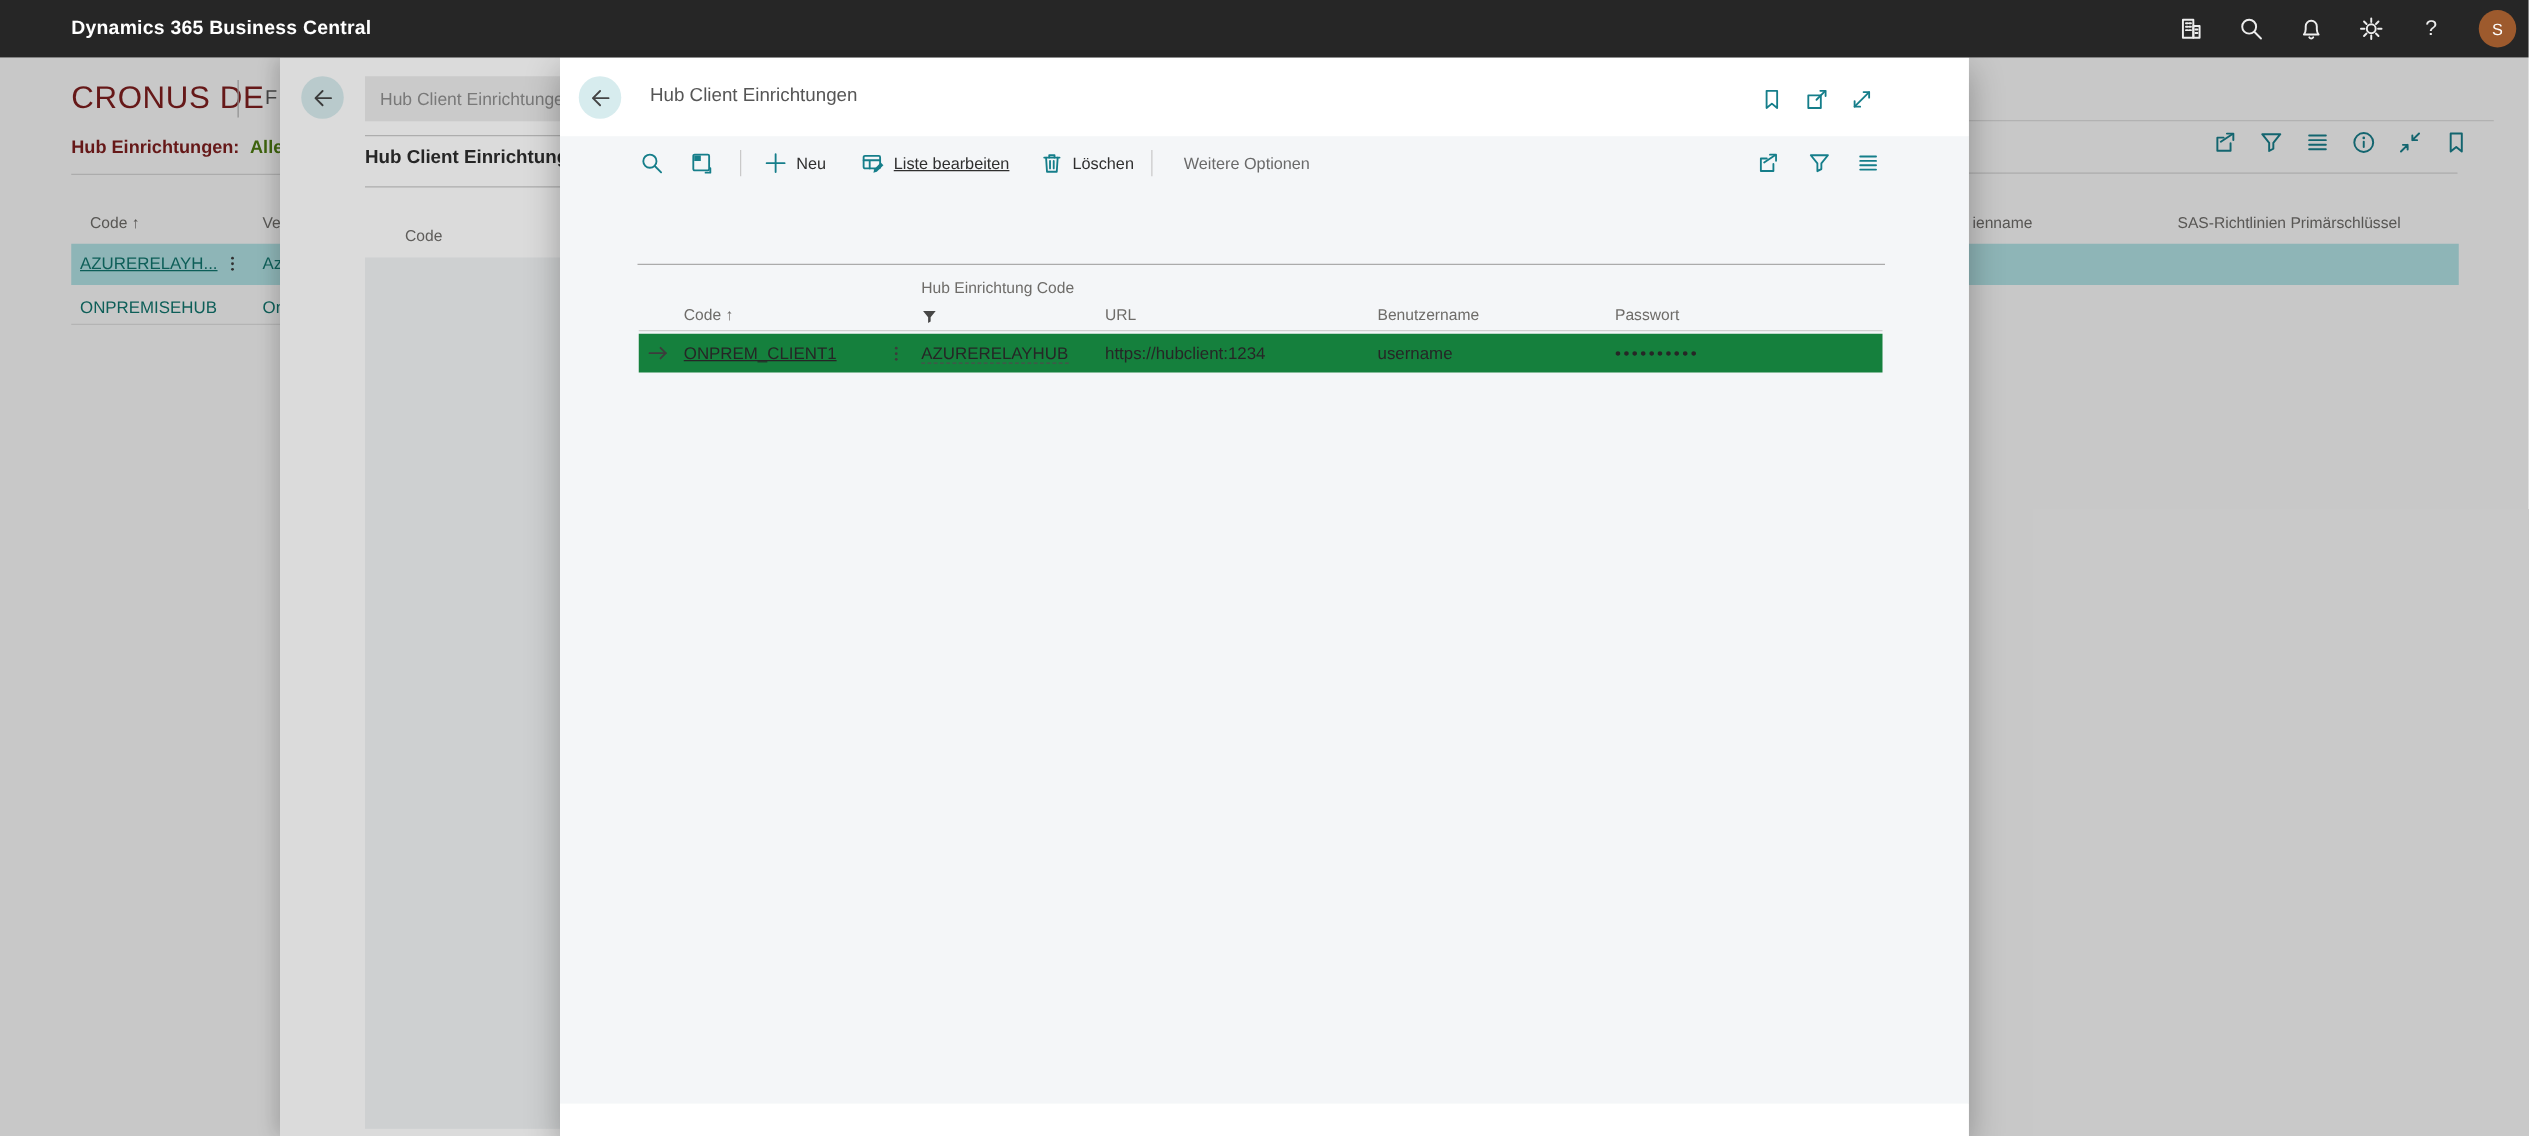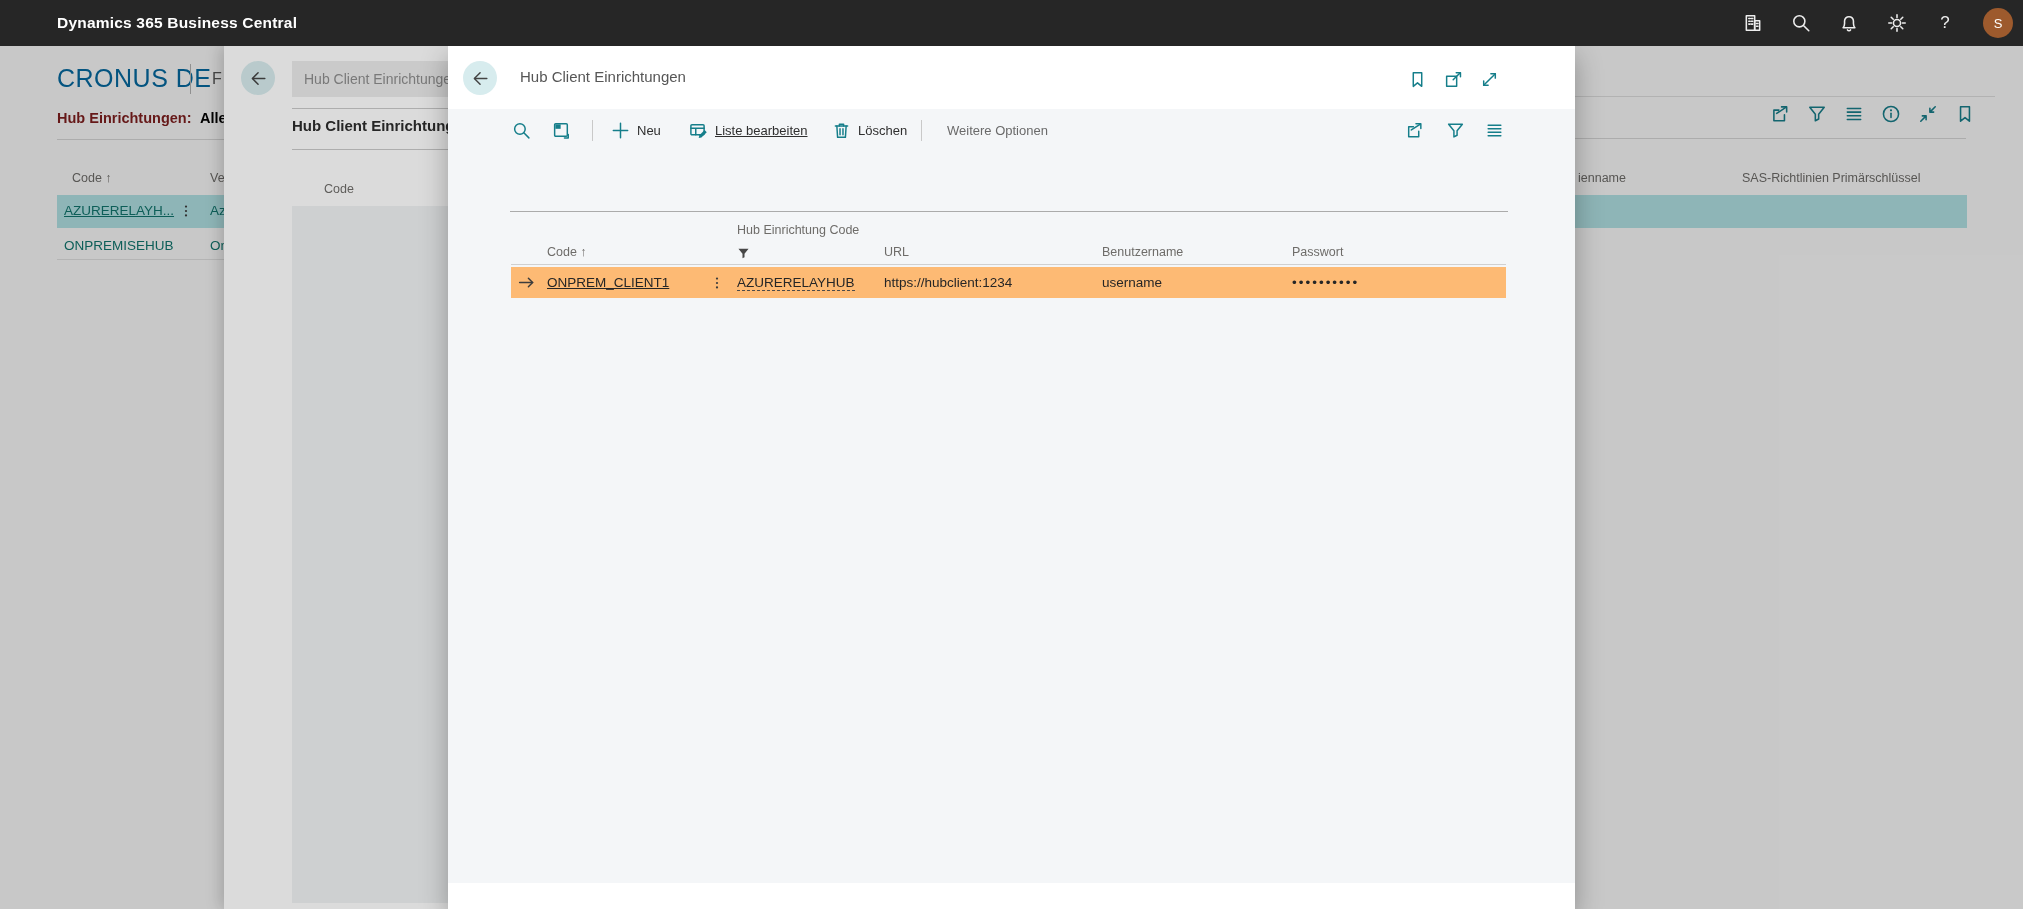--- a/index.html
+++ b/index.html
@@ -19,25 +19,25 @@
     display:flex; align-items:center; z-index:10; color:#f2f2f2; }
   .tb-title { margin-left:57px; font-size:15.5px; font-weight:700; color:#fff; letter-spacing:.2px; }
   .tb-right { position:absolute; right:10px; top:0; height:46px; display:flex; align-items:center; gap:28px; }
   .tb-ic { width:20px; height:20px; color:#ededed; cursor:pointer; }
   .tb-help { width:20px; font-size:17px; text-align:center; color:#ededed; font-weight:400; }
   .avatar { width:30px; height:30px; border-radius:50%; background:#9d5a2d; color:#fff;
     display:flex; align-items:center; justify-content:center; font-size:13px; }
 
   
   .bgpage { position:absolute; left:0; top:46px; width:2023px; height:863px; background:#fcfcfc; z-index:1; }
-  .company { left:57px; top:18px; font-size:25px; color:#0369a1; letter-spacing:.5px; }
+  .company { left:57px; top:18px; font-size:25px; color:#7f1d1d; letter-spacing:.5px; }
   .nav-sep { left:190px; top:18px; width:1px; height:30px; background:#b5b5b5; }
   .nav-part { left:212px; top:24px; font-size:16px; color:#555; }
   .caption { left:57px; top:64px; font-size:14.5px; font-weight:700; color:#7f1d1d; }
-  .cap-link { left:200px; top:64px; font-size:14.5px; font-weight:700; color:#000000; }
+  .cap-link { left:200px; top:64px; font-size:14.5px; font-weight:700; color:#4d7c0f; }
   .hr { background:#d8d8d8; height:1px; }
   .colhead { font-size:12.5px; color:#6e6c69; white-space:nowrap; }
   .bgrow-sel { left:57px; top:149px; width:400px; height:33px; background:#b2e4e6; }
   .bgcell { font-size:13.5px; color:#0f766e; white-space:nowrap; }
   .u-solid { text-decoration:underline; }
   .bg-icons { position:absolute; left:1770px; top:58px; display:flex; gap:17px; color:#157e8a; }
   .bg-icons .ic { width:20px; height:20px; cursor:pointer; }
   .tealstrip { left:1575px; top:149px; width:392px; height:33px; background:#b2e4e6; }
 
   
@@ -70,21 +70,21 @@
     font-size:13px; white-space:nowrap; cursor:pointer; }
   .tbar .ic { width:19px; height:19px; color:#157e8a; }
   .tbar .lbl { margin-left:7px; }
   .vsep { position:absolute; top:7px; width:1px; height:21px; background:#c9c9c9; }
   .tbar-border { position:absolute; left:62px; top:102px; width:998px; height:1px; background:#ababab; }
 
   .thead { position:absolute; left:63px; top:112px; width:995px; height:44px; border-bottom:1px solid #d0d0d0; }
   .thead .h { position:absolute; bottom:5px; font-size:12.5px; color:#6e6c69; white-space:nowrap; cursor:pointer; }
   .thead .h2 { position:absolute; top:2px; font-size:12.5px; color:#6e6c69; white-space:nowrap; }
   .h-funnel { position:absolute; bottom:4px; width:13px; height:13px; color:#474747; cursor:pointer; }
-  .trow { position:absolute; left:63px; top:158px; width:995px; height:31px; background:#fdba74; cursor:pointer; }
+  .trow { position:absolute; left:63px; top:158px; width:995px; height:31px; background:#15803d; cursor:pointer; }
   .trow .c { position:absolute; top:0; height:31px; display:flex; align-items:center;
     font-size:13.5px; color:#262626; white-space:nowrap; }
   .row-arrow { width:19px; height:19px; color:#3c3c3c; }
   .dots-v { width:16px; height:18px; color:#3c3c3c; cursor:pointer; }
   .link-solid { text-decoration:underline; cursor:pointer; }
   .link-dash { border-bottom:1px dashed #4c4c4c; cursor:pointer; }
   .pw { letter-spacing:2px; font-size:12px; }
 </style>
 </head>
 <body>

